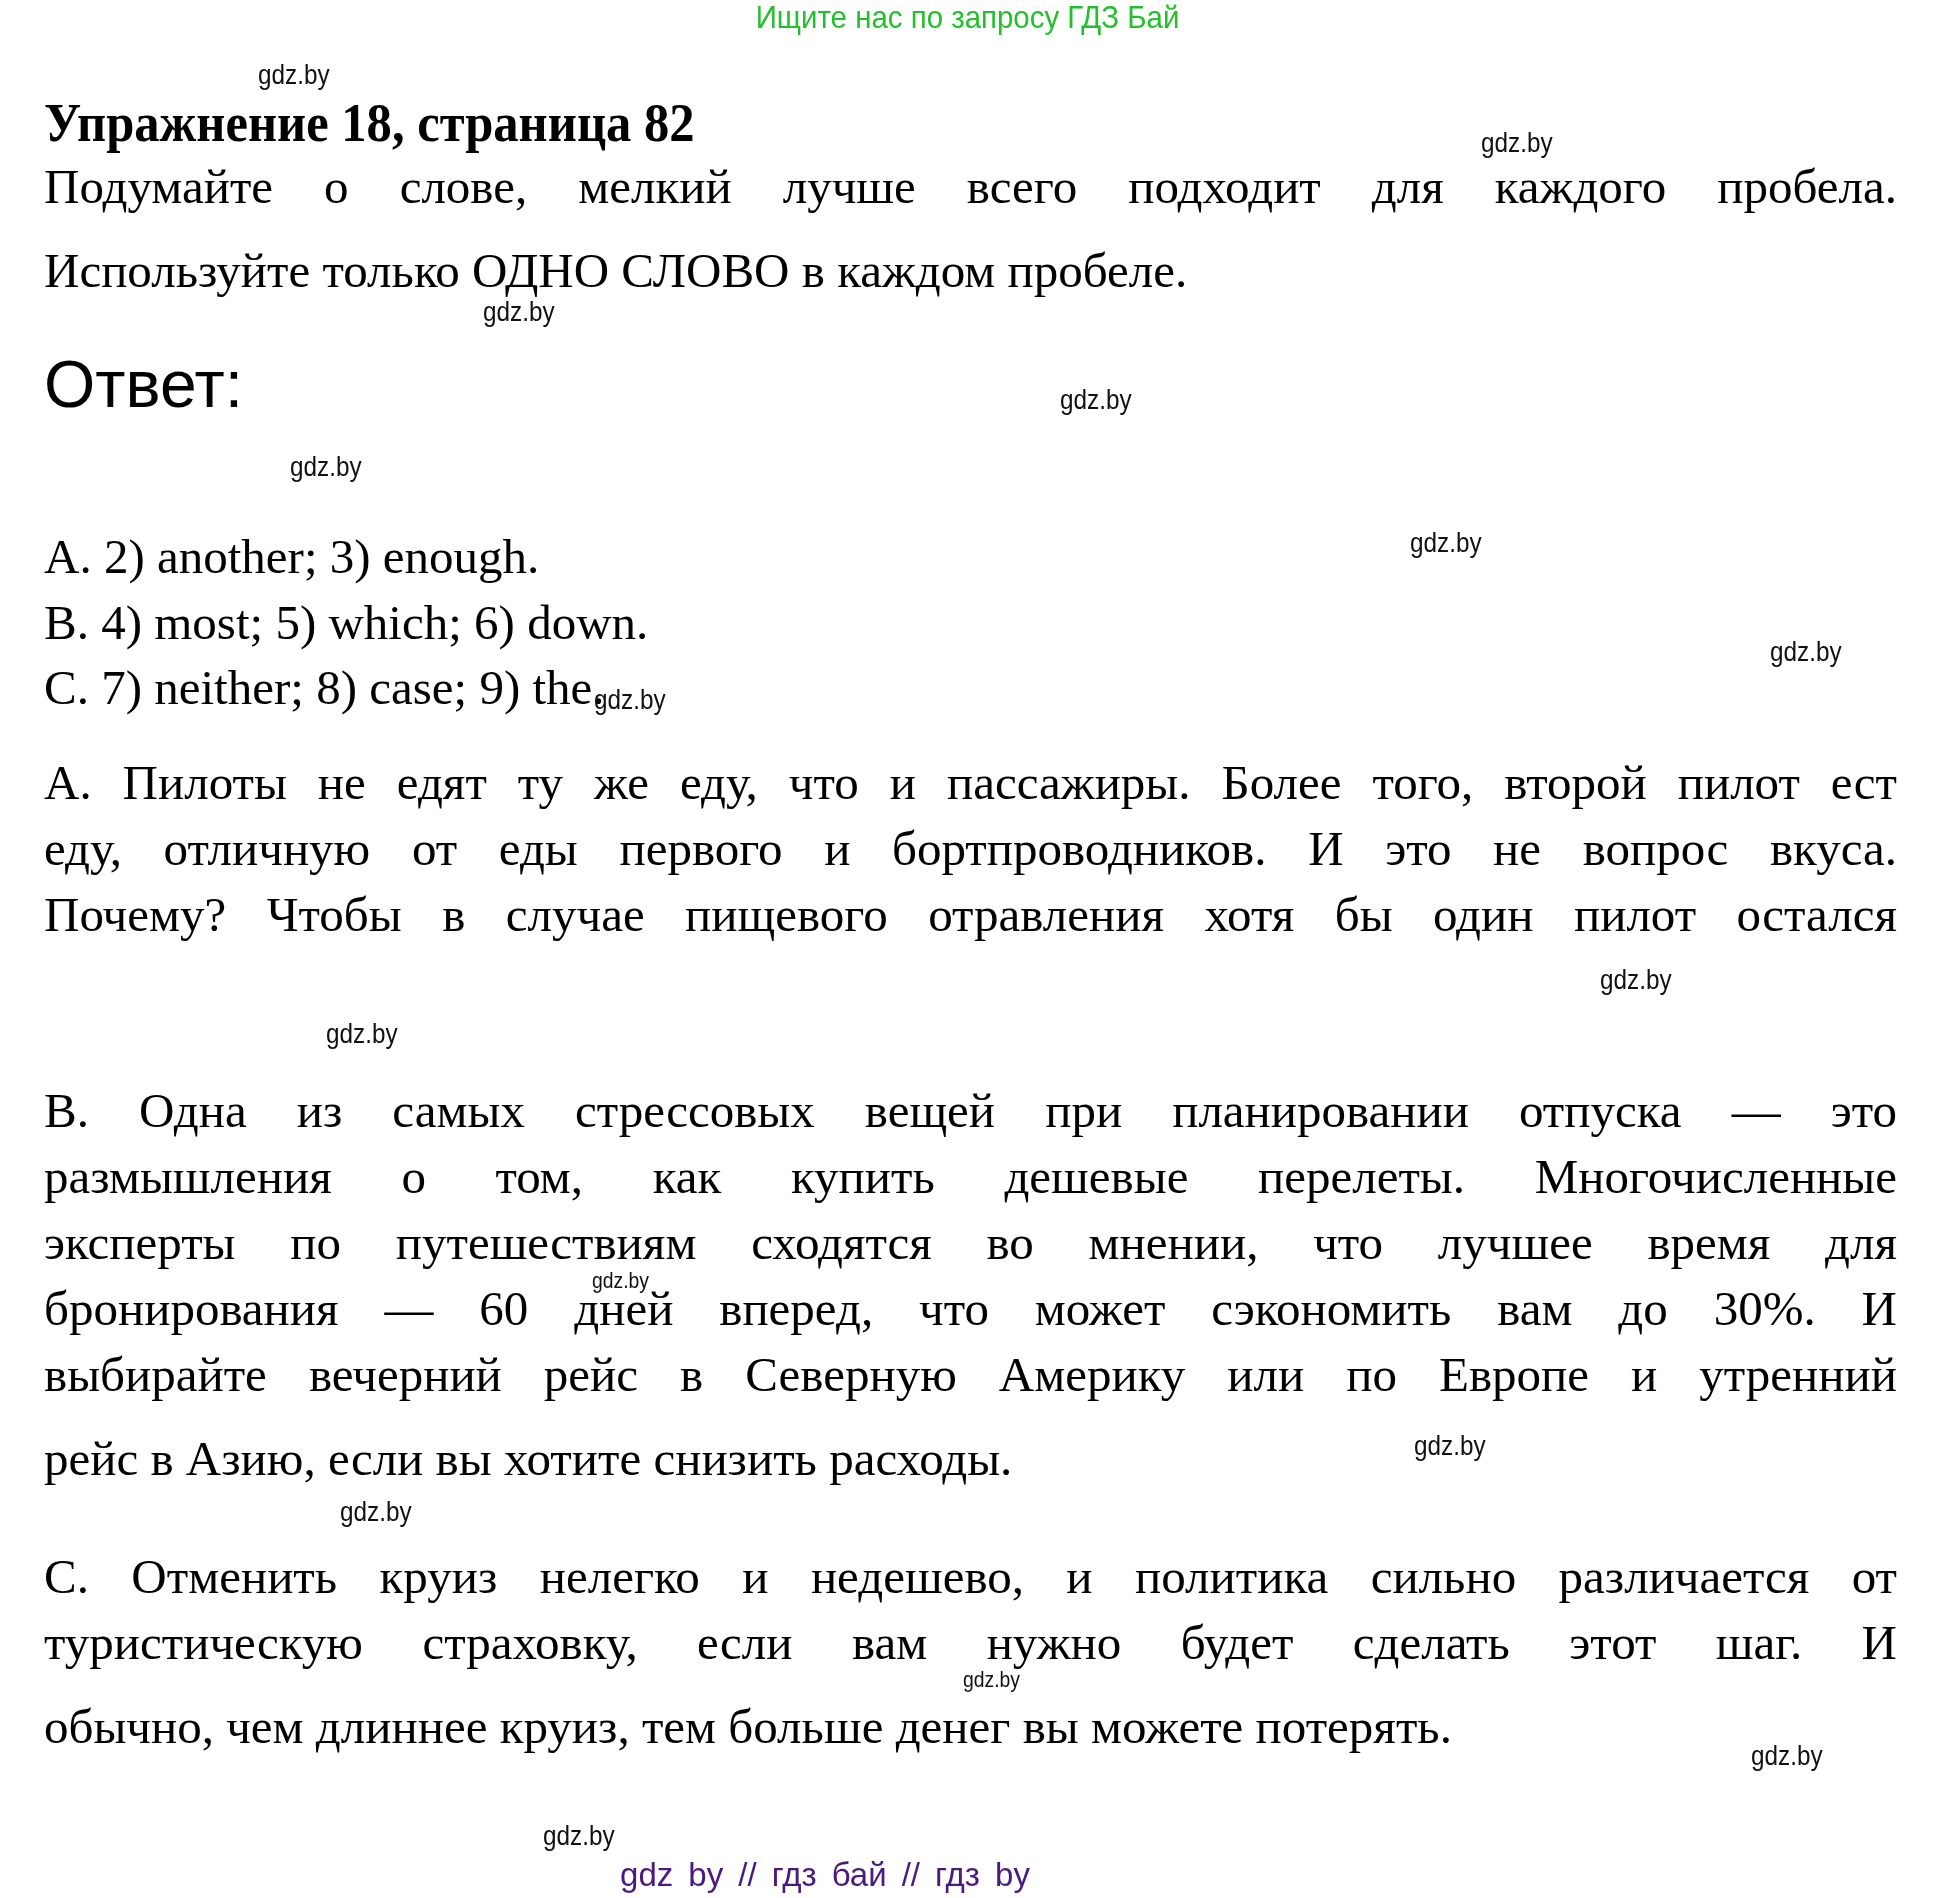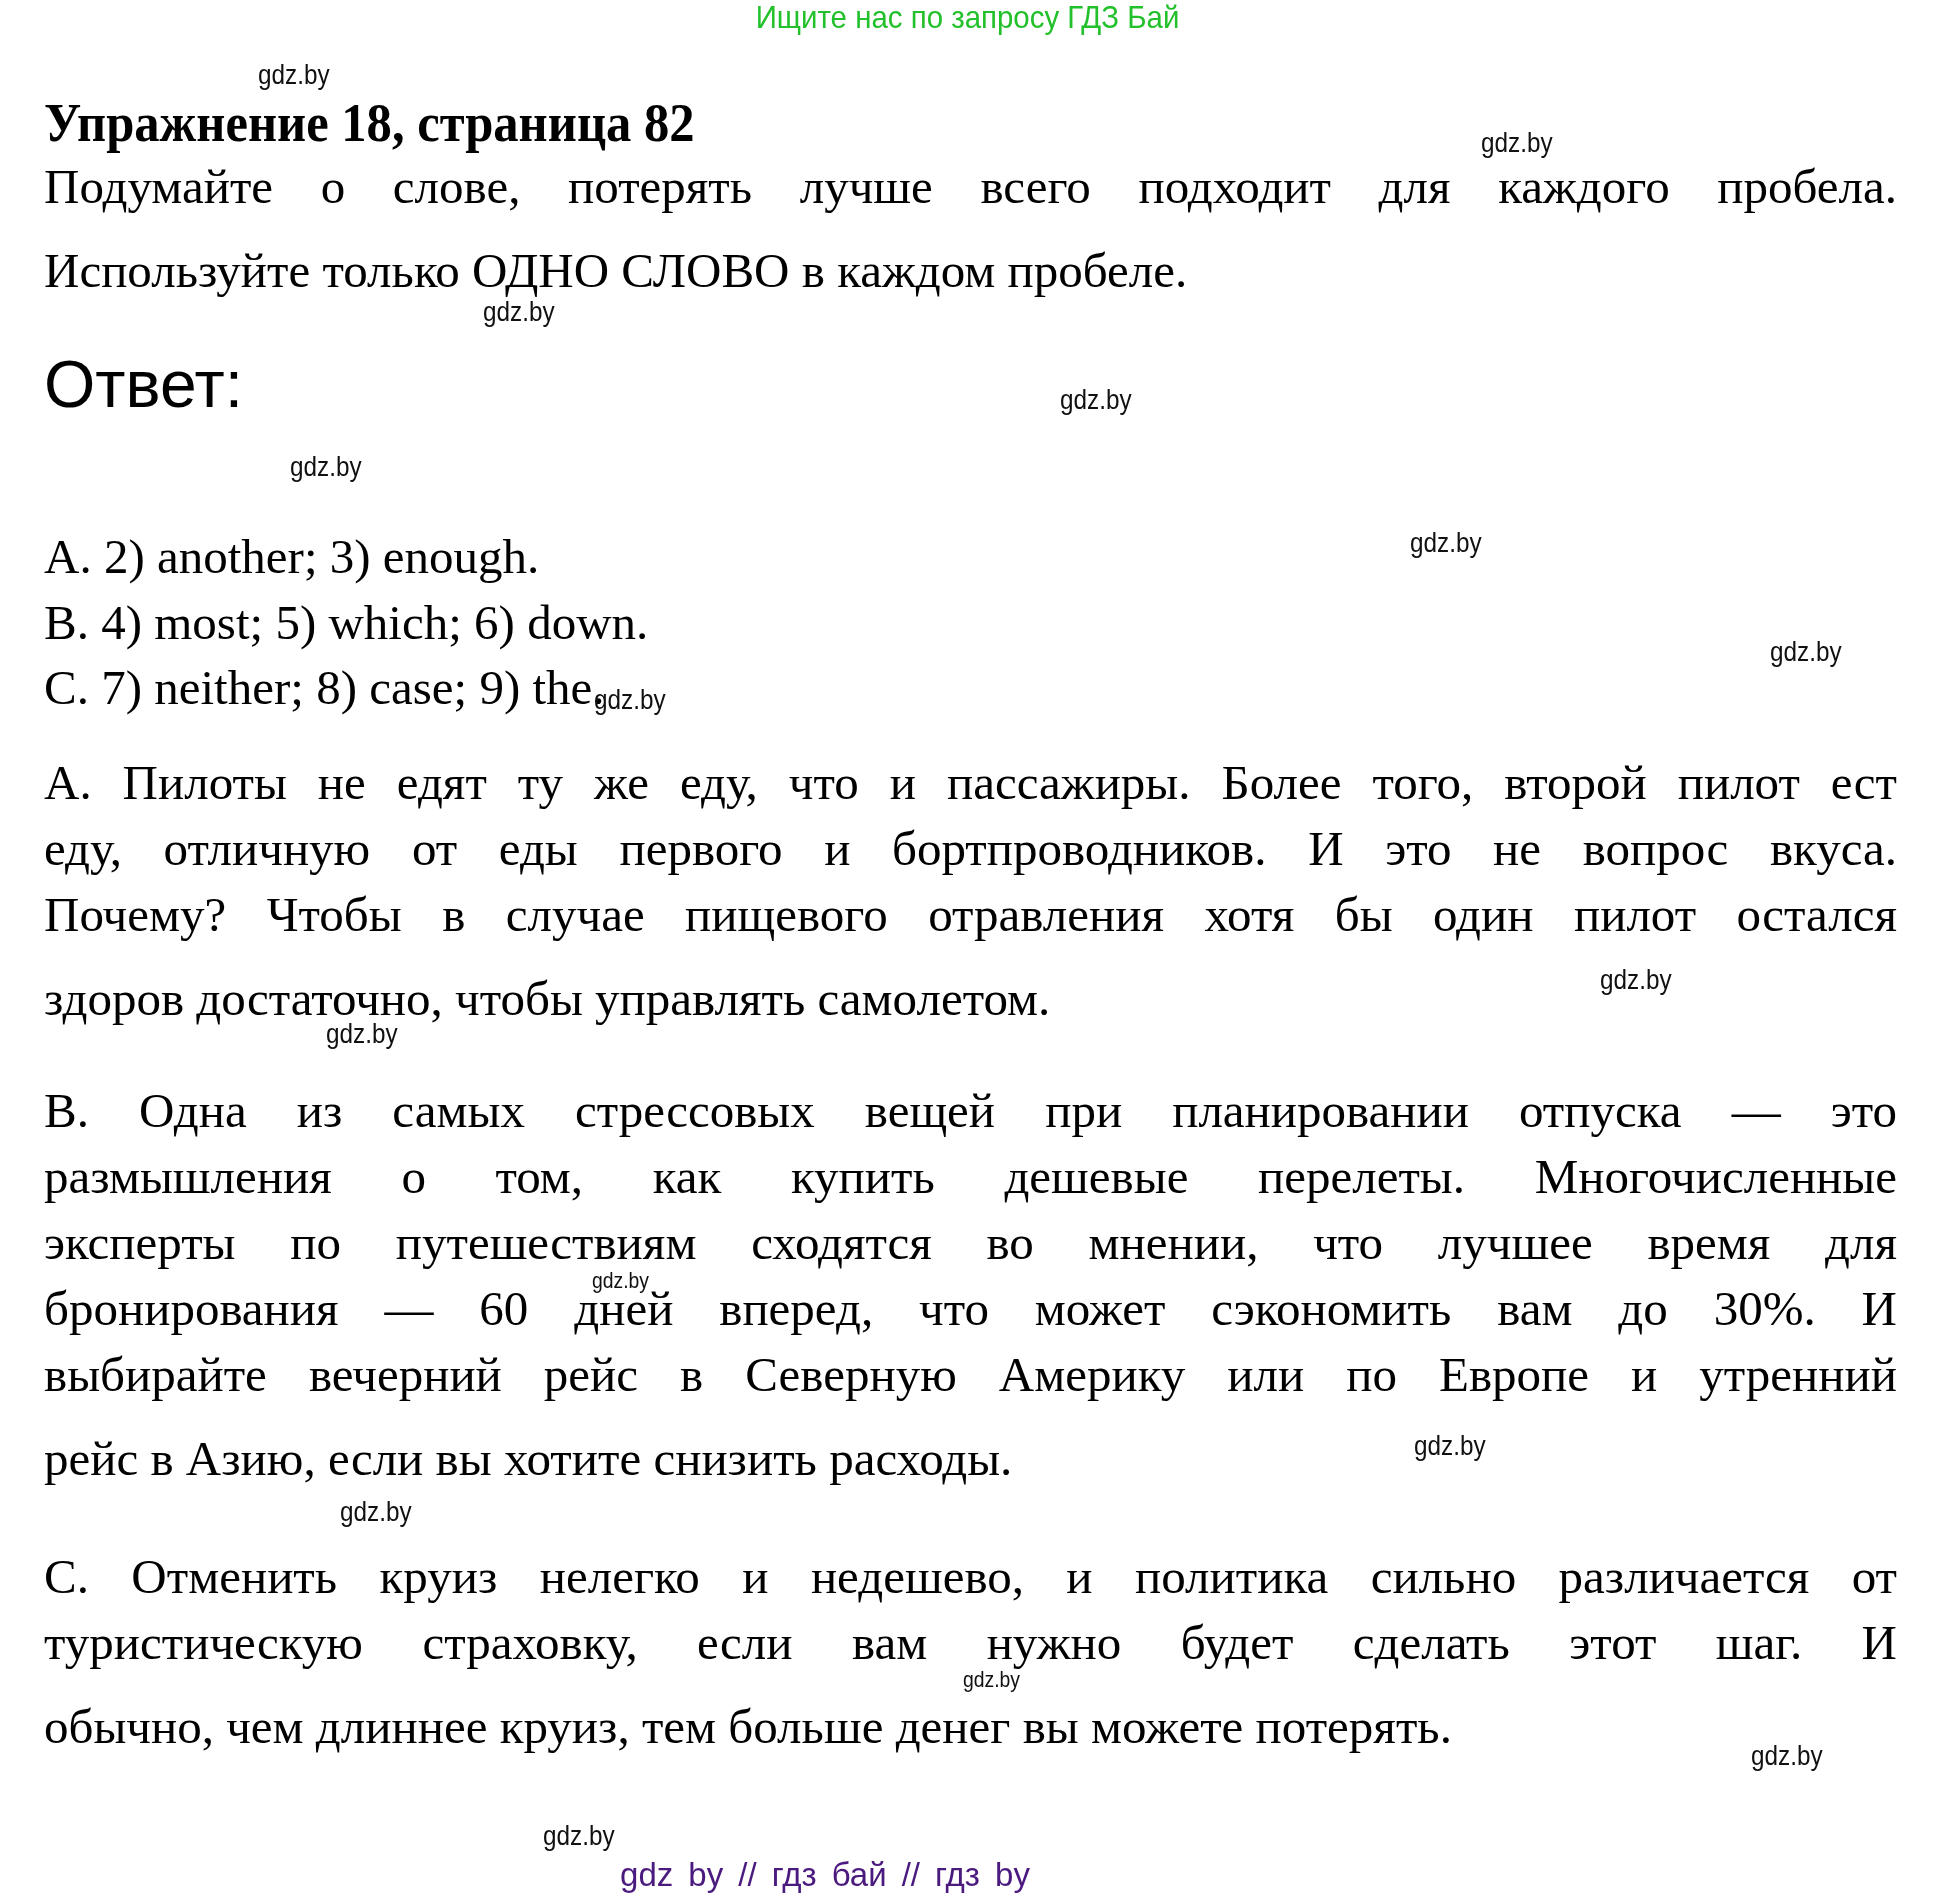--- a/index.html
+++ b/index.html
@@ -31,35 +31,34 @@
   }
 </style>
 </head>
 <body>
 
 <div class="abs header">Ищите нас по запросу ГДЗ Бай</div>
 
 <div class="abs title">Упражнение 18, страница 82</div>
 
 <div class="abs para" style="top:154px;">
-  <span class="line">Подумайте о слове, потерять лучше всего подходит для каждого пробела.</span>
+  <span class="line">Подумайте о слове, мелкий лучше всего подходит для каждого пробела.</span>
   <span class="line last">Используйте только ОДНО СЛОВО в каждом пробеле.</span>
 </div>
 
 <div class="abs serif" style="left:44px; top:353px; line-height:62px;">Ответ:</div>
 
 <div class="ans-line" style="top:486px;">A. 2) another; 3) enough.</div>
 <div class="ans-line" style="top:552px;">B. 4) most; 5) which; 6) down.</div>
 <div class="ans-line" style="top:617px;">C. 7) neither; 8) case; 9) the.</div>
 
 <div class="abs para" style="top:750px;">
   <span class="line">А. Пилоты не едят ту же еду, что и пассажиры. Более того, второй пилот ест</span>
   <span class="line">еду, отличную от еды первого и бортпроводников. И это не вопрос вкуса.</span>
   <span class="line">Почему? Чтобы в случае пищевого отравления хотя бы один пилот остался</span>
-  <span class="line last">здоров достаточно, чтобы управлять самолетом.</span>
 </div>
 
 <div class="abs para" style="top:1078px;">
   <span class="line">В. Одна из самых стрессовых вещей при планировании отпуска — это</span>
   <span class="line">размышления о том, как купить дешевые перелеты. Многочисленные</span>
   <span class="line">эксперты по путешествиям сходятся во мнении, что лучшее время для</span>
   <span class="line">бронирования — 60 дней вперед, что может сэкономить вам до 30%. И</span>
   <span class="line">выбирайте вечерний рейс в Северную Америку или по Европе и утренний</span>
   <span class="line last">рейс в Азию, если вы хотите снизить расходы.</span>
 </div>

